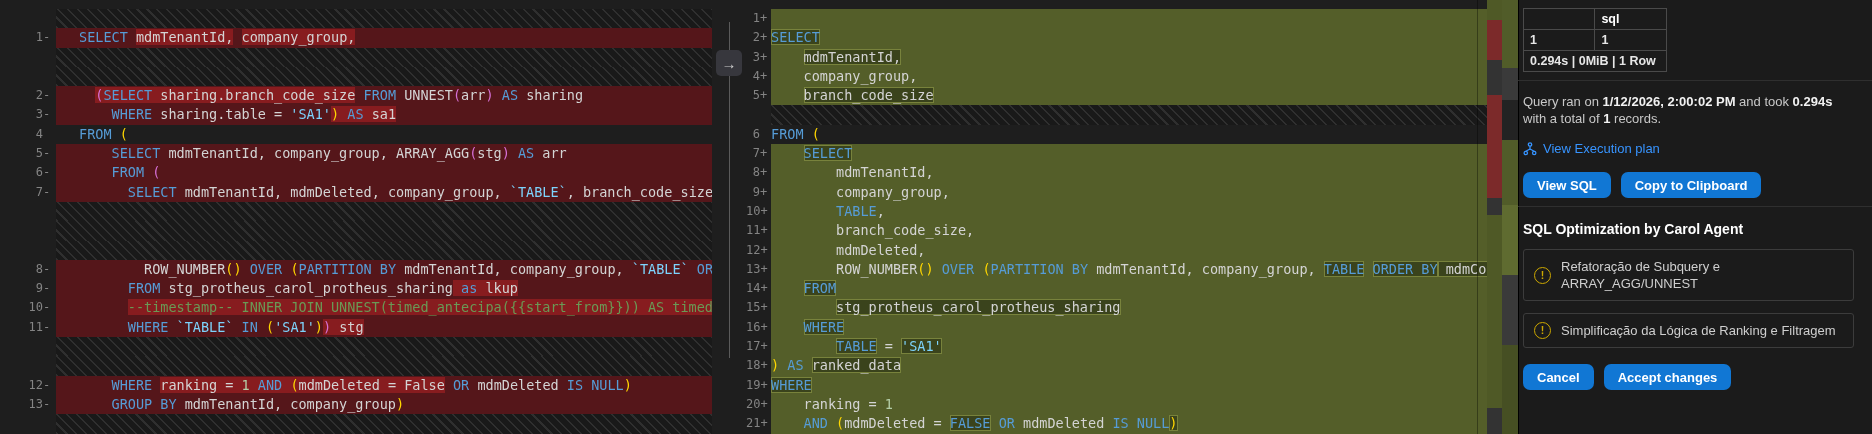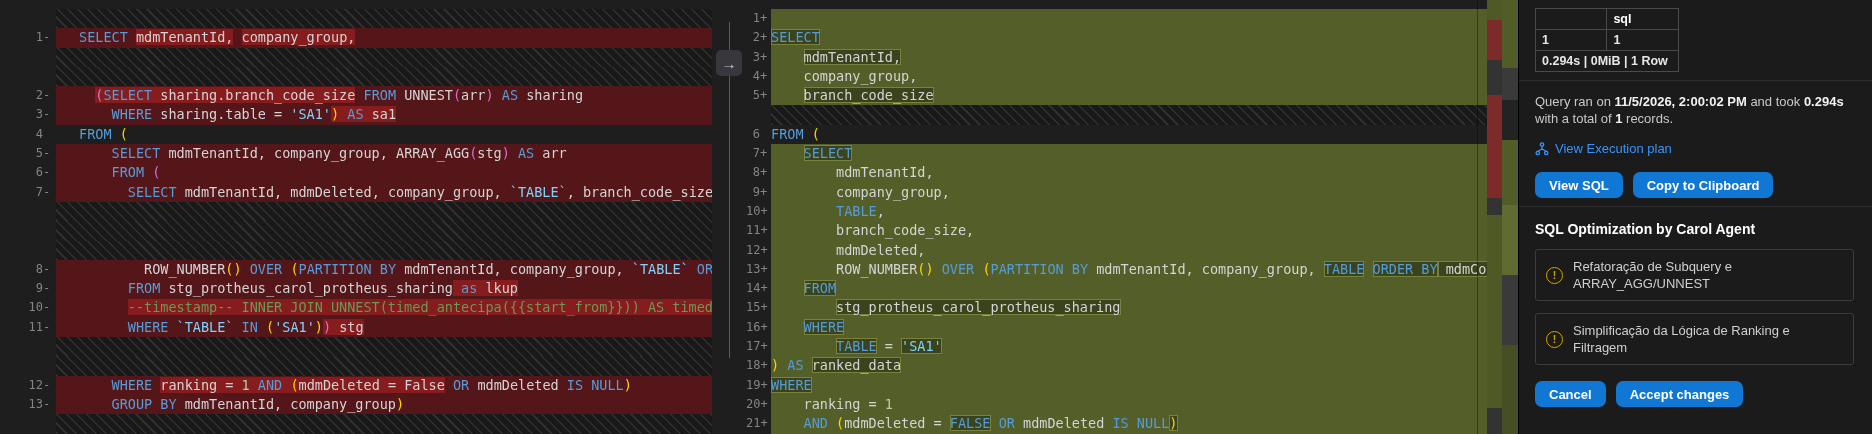--- a/index.html
+++ b/index.html
@@ -32,21 +32,21 @@
   #arrow-btn{position:absolute;left:4px;top:50px;width:26px;height:26px;border-radius:5px;
       background:#37373d;color:#cccccc;display:flex;align-items:center;justify-content:center;
       font-size:15px;cursor:pointer;}
   #vruler{position:absolute;left:731px;top:0;width:1px;height:434px;background:rgba(0,0,0,0.35);z-index:3;}
   .ruler{position:absolute;top:0;height:434px;z-index:4;}
   #ruler-a{right:16px;width:15px;}
   #ruler-b{right:0;width:16px;}
   .ruler i{position:absolute;left:0;right:0;display:block;}
   
   #sidebar{width:354px;height:434px;background:#1b1b1b;border-left:1px solid #000;
-      box-sizing:border-box;padding:8px 18px 0 16px;color:#c8c8c8;font-size:13px;}
+      box-sizing:border-box;padding:8px 18px 0 4px;color:#c8c8c8;font-size:13px;}
   table.results{border-collapse:collapse;font-size:12.5px;color:#e6e6e6;}
   table.results td,table.results th{border:1px solid #4a4a4a;padding:2px 10px 2px 6px;
       text-align:left;font-weight:bold;min-width:40px;height:16px;}
   table.results th{color:#ffffff;}
   .divider{height:1px;background:#2f2f2f;margin:8px -18px 0 -16px;}
   #summary{margin-top:12px;line-height:17px;color:#c8c8c8;}
   #summary b{color:#f2f2f2;}
   #plan-link{margin-top:14px;display:flex;align-items:center;gap:6px;color:#3794ff;cursor:pointer;}
   .btn-row{display:flex;gap:10px;margin-top:16px;}
   .btn{background:#1177d4;color:#ffffff;border:none;border-radius:7px;height:26px;
@@ -152,21 +152,21 @@
         <td>1</td>
       </tr>
       <tr>
         <td colspan="2">0.294s | 0MiB | 1 Row</td>
       </tr>
     </tbody>
       </table>
 
     <div class="divider"></div>
 
-    <div id="summary"><span>Query ran on </span><b>11/5/2026, 2:00:02 PM</b><span> and took </span><b>0.294s</b><span> with a total of </span><b>1</b><span> records.</span></div>
+    <div id="summary"><span>Query ran on </span><b>1/12/2026, 2:00:02 PM</b><span> and took </span><b>0.294s</b><span> with a total of </span><b>1</b><span> records.</span></div>
 
     <div id="plan-link">
       <svg width="14" height="14" viewBox="0 0 14 14" fill="none" stroke="#3794ff" stroke-width="1.3">
         <circle cx="7" cy="2.5" r="1.7"></circle>
           <circle cx="2.8" cy="11" r="1.7"></circle>
           <circle cx="11.2" cy="11" r="1.7"></circle>
         <path d="M7 4.2 L7 7 M7 7 L2.8 9.3 M7 7 L11.2 9.3"></path>
       </svg>
       <span>View Execution plan</span>
     </div>

